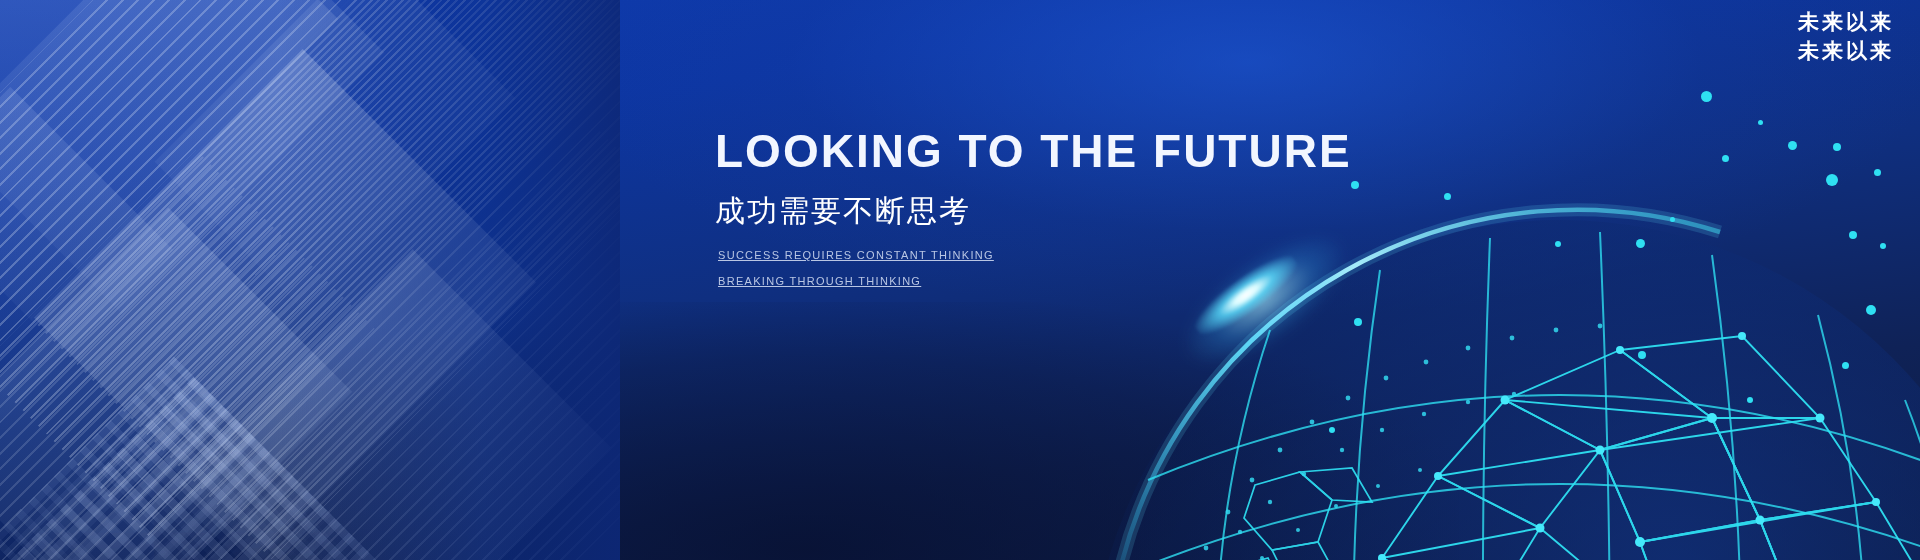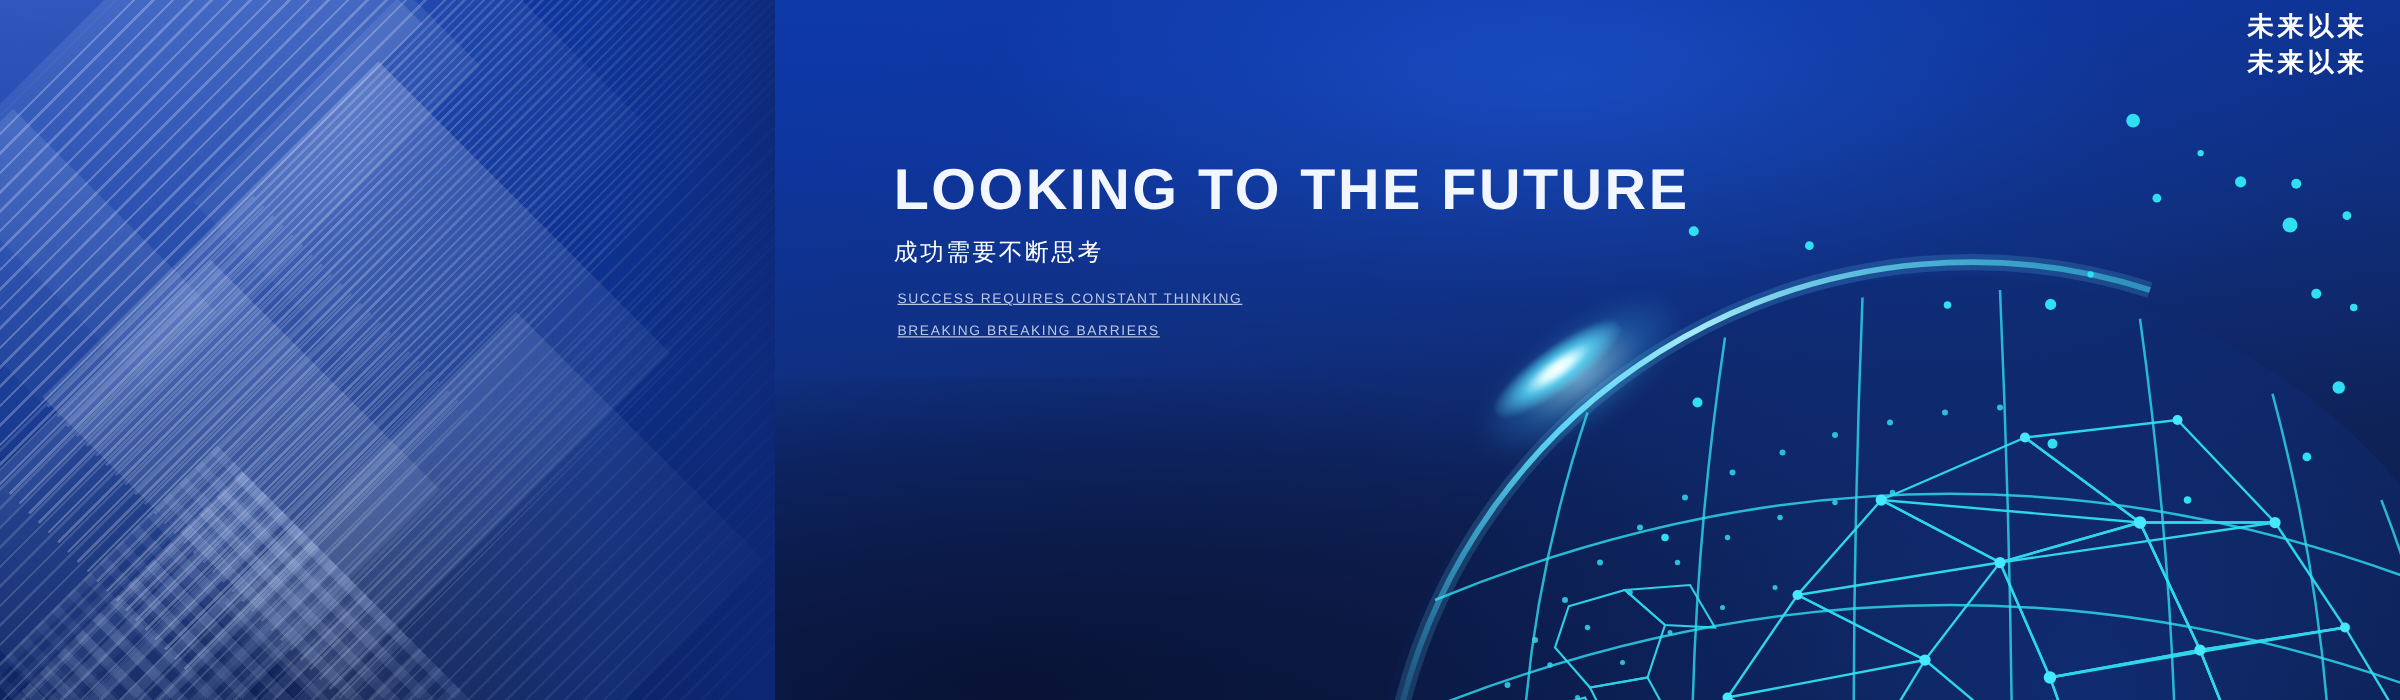--- a/index.html
+++ b/index.html
@@ -167,21 +167,21 @@
     color: #f2f6ff;
     font-size: 46px;
     font-weight: 700;
     letter-spacing: 2px;
     line-height: 1.12;
     margin: 0 0 12px 0;
     white-space: nowrap;
   }
   .sub-cn {
     color: #ffffff;
-    font-size: 19px;
+    font-size: 30px;
     font-weight: 500;
     letter-spacing: 2px;
     line-height: 1.42;
     margin: 0;
     white-space: nowrap;
   }
   .sub-en-wrap { margin-top: 12px; }
   .sub-en {
     color: #b9c6e4;
     font-size: 11px;
@@ -461,17 +461,17 @@
   <div class="corner-slogan">
     <div class="corner-line">未来以来</div>
     <div class="corner-line">未来以来</div>
   </div>
 
   <div class="text-block">
     <div class="headline-en">LOOKING TO THE FUTURE</div>
     <p class="sub-cn">成功需要不断思考</p>
     <div class="sub-en-wrap">
       <p class="sub-en">SUCCESS REQUIRES CONSTANT THINKING</p>
-      <p class="sub-en">BREAKING BREAKING BARRIERS</p>
+      <p class="sub-en">BREAKING THROUGH THINKING</p>
     </div>
   </div>
 
 </div>
 
 </body></html>

